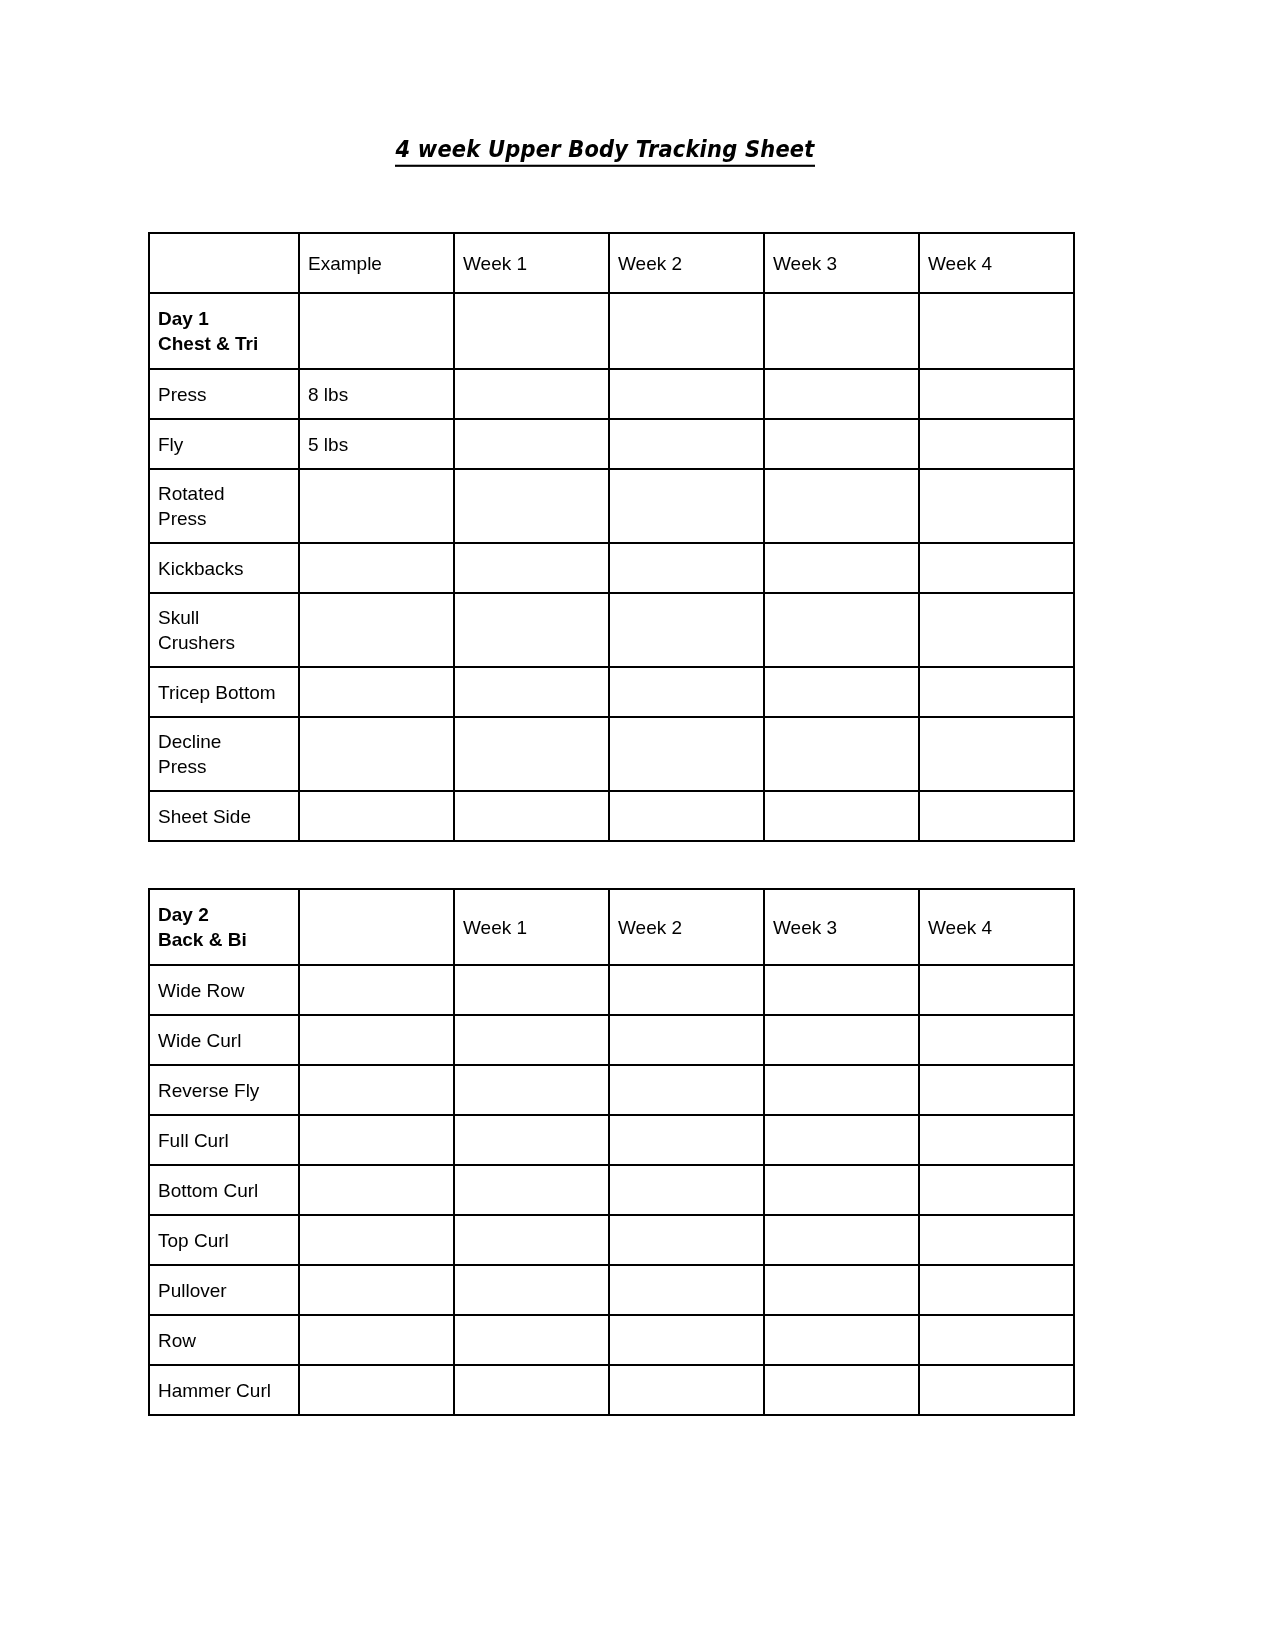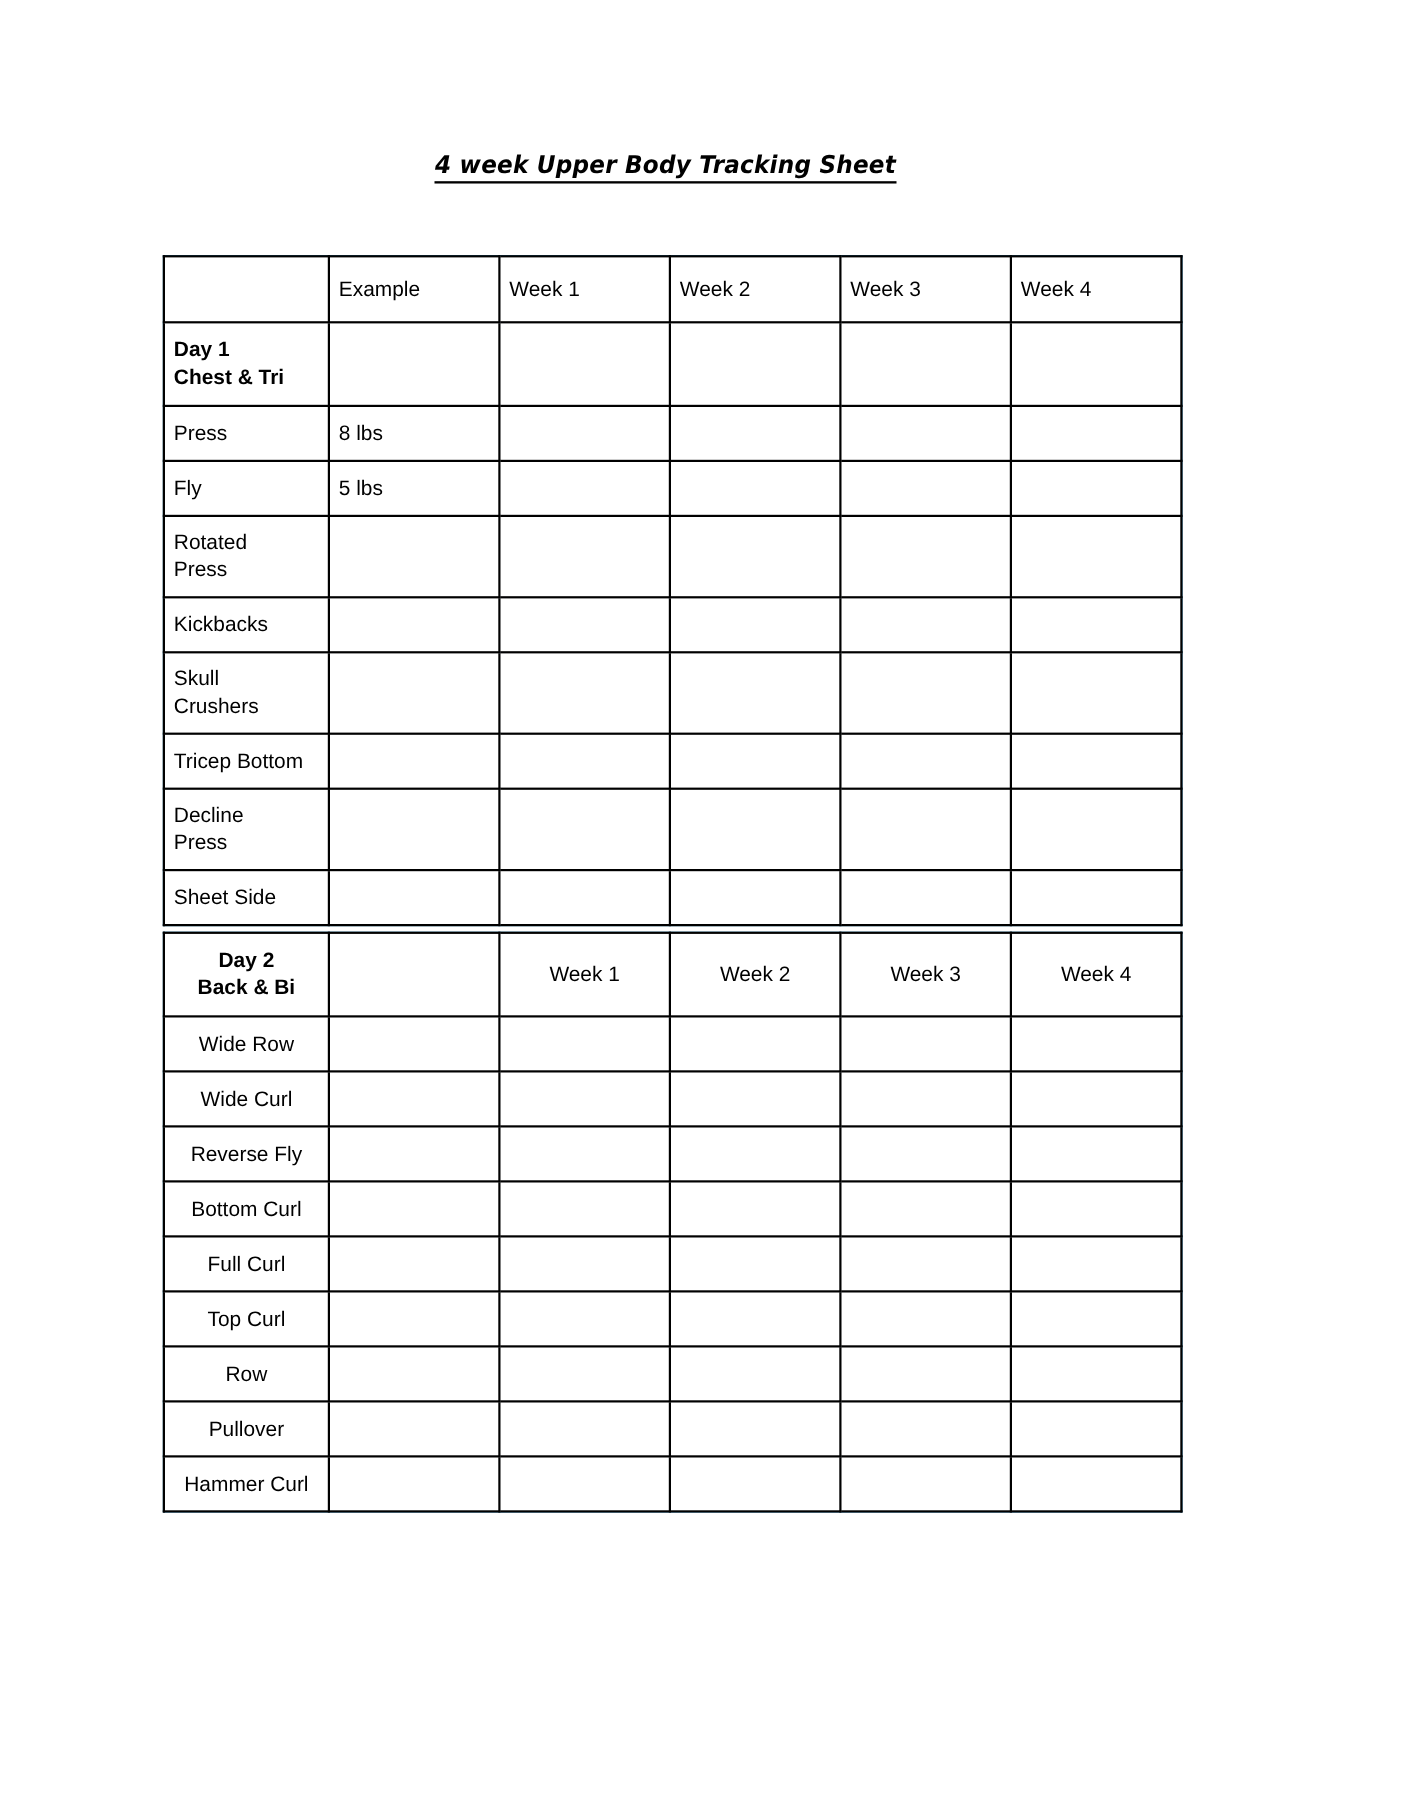--- a/index.html
+++ b/index.html
@@ -78,21 +78,21 @@
   col.c-label { width: 150px; }
   col.c-data  { width: 155px; }
 
   
   tr.r-head   td { height: 46px; }
   tr.r-day    td { height: 62px; }
   tr.r-one    td { height: 36px; }
   tr.r-two    td { height: 60px; margin-left: 12px; }
 
   #table-day1 { left: 148px; top: 232px; }
-  #table-day2 { left: 148px; top: 847px; text-align: center; }
+  #table-day2 { left: 148px; top: 888px; }
 
   .multiline { white-space: pre-line; }
 </style>
 </head>
 <body>
 
 <div class="page">
 
   <div class="title-wrap">
     <span class="doc-title">4 week Upper Body Tracking Sheet</span>
@@ -245,57 +245,57 @@
       <tr class="r-one">
         <td class="multiline">Reverse Fly</td>
         <td></td>
         <td></td>
         <td></td>
         <td></td>
         <td></td>
       </tr>
 
       <tr class="r-one">
+        <td class="multiline">Full Curl</td>
+        <td></td>
+        <td></td>
+        <td></td>
+        <td></td>
+        <td></td>
+      </tr>
+
+      <tr class="r-one">
         <td class="multiline">Bottom Curl</td>
         <td></td>
         <td></td>
         <td></td>
         <td></td>
         <td></td>
       </tr>
 
       <tr class="r-one">
-        <td class="multiline">Full Curl</td>
-        <td></td>
-        <td></td>
-        <td></td>
-        <td></td>
-        <td></td>
-      </tr>
-
-      <tr class="r-one">
         <td class="multiline">Top Curl</td>
         <td></td>
         <td></td>
         <td></td>
         <td></td>
         <td></td>
       </tr>
 
       <tr class="r-one">
+        <td class="multiline">Pullover</td>
+        <td></td>
+        <td></td>
+        <td></td>
+        <td></td>
+        <td></td>
+      </tr>
+
+      <tr class="r-one">
         <td class="multiline">Row</td>
-        <td></td>
-        <td></td>
-        <td></td>
-        <td></td>
-        <td></td>
-      </tr>
-
-      <tr class="r-one">
-        <td class="multiline">Pullover</td>
         <td></td>
         <td></td>
         <td></td>
         <td></td>
         <td></td>
       </tr>
 
       <tr class="r-one">
         <td class="multiline">Hammer Curl</td>
         <td></td>

